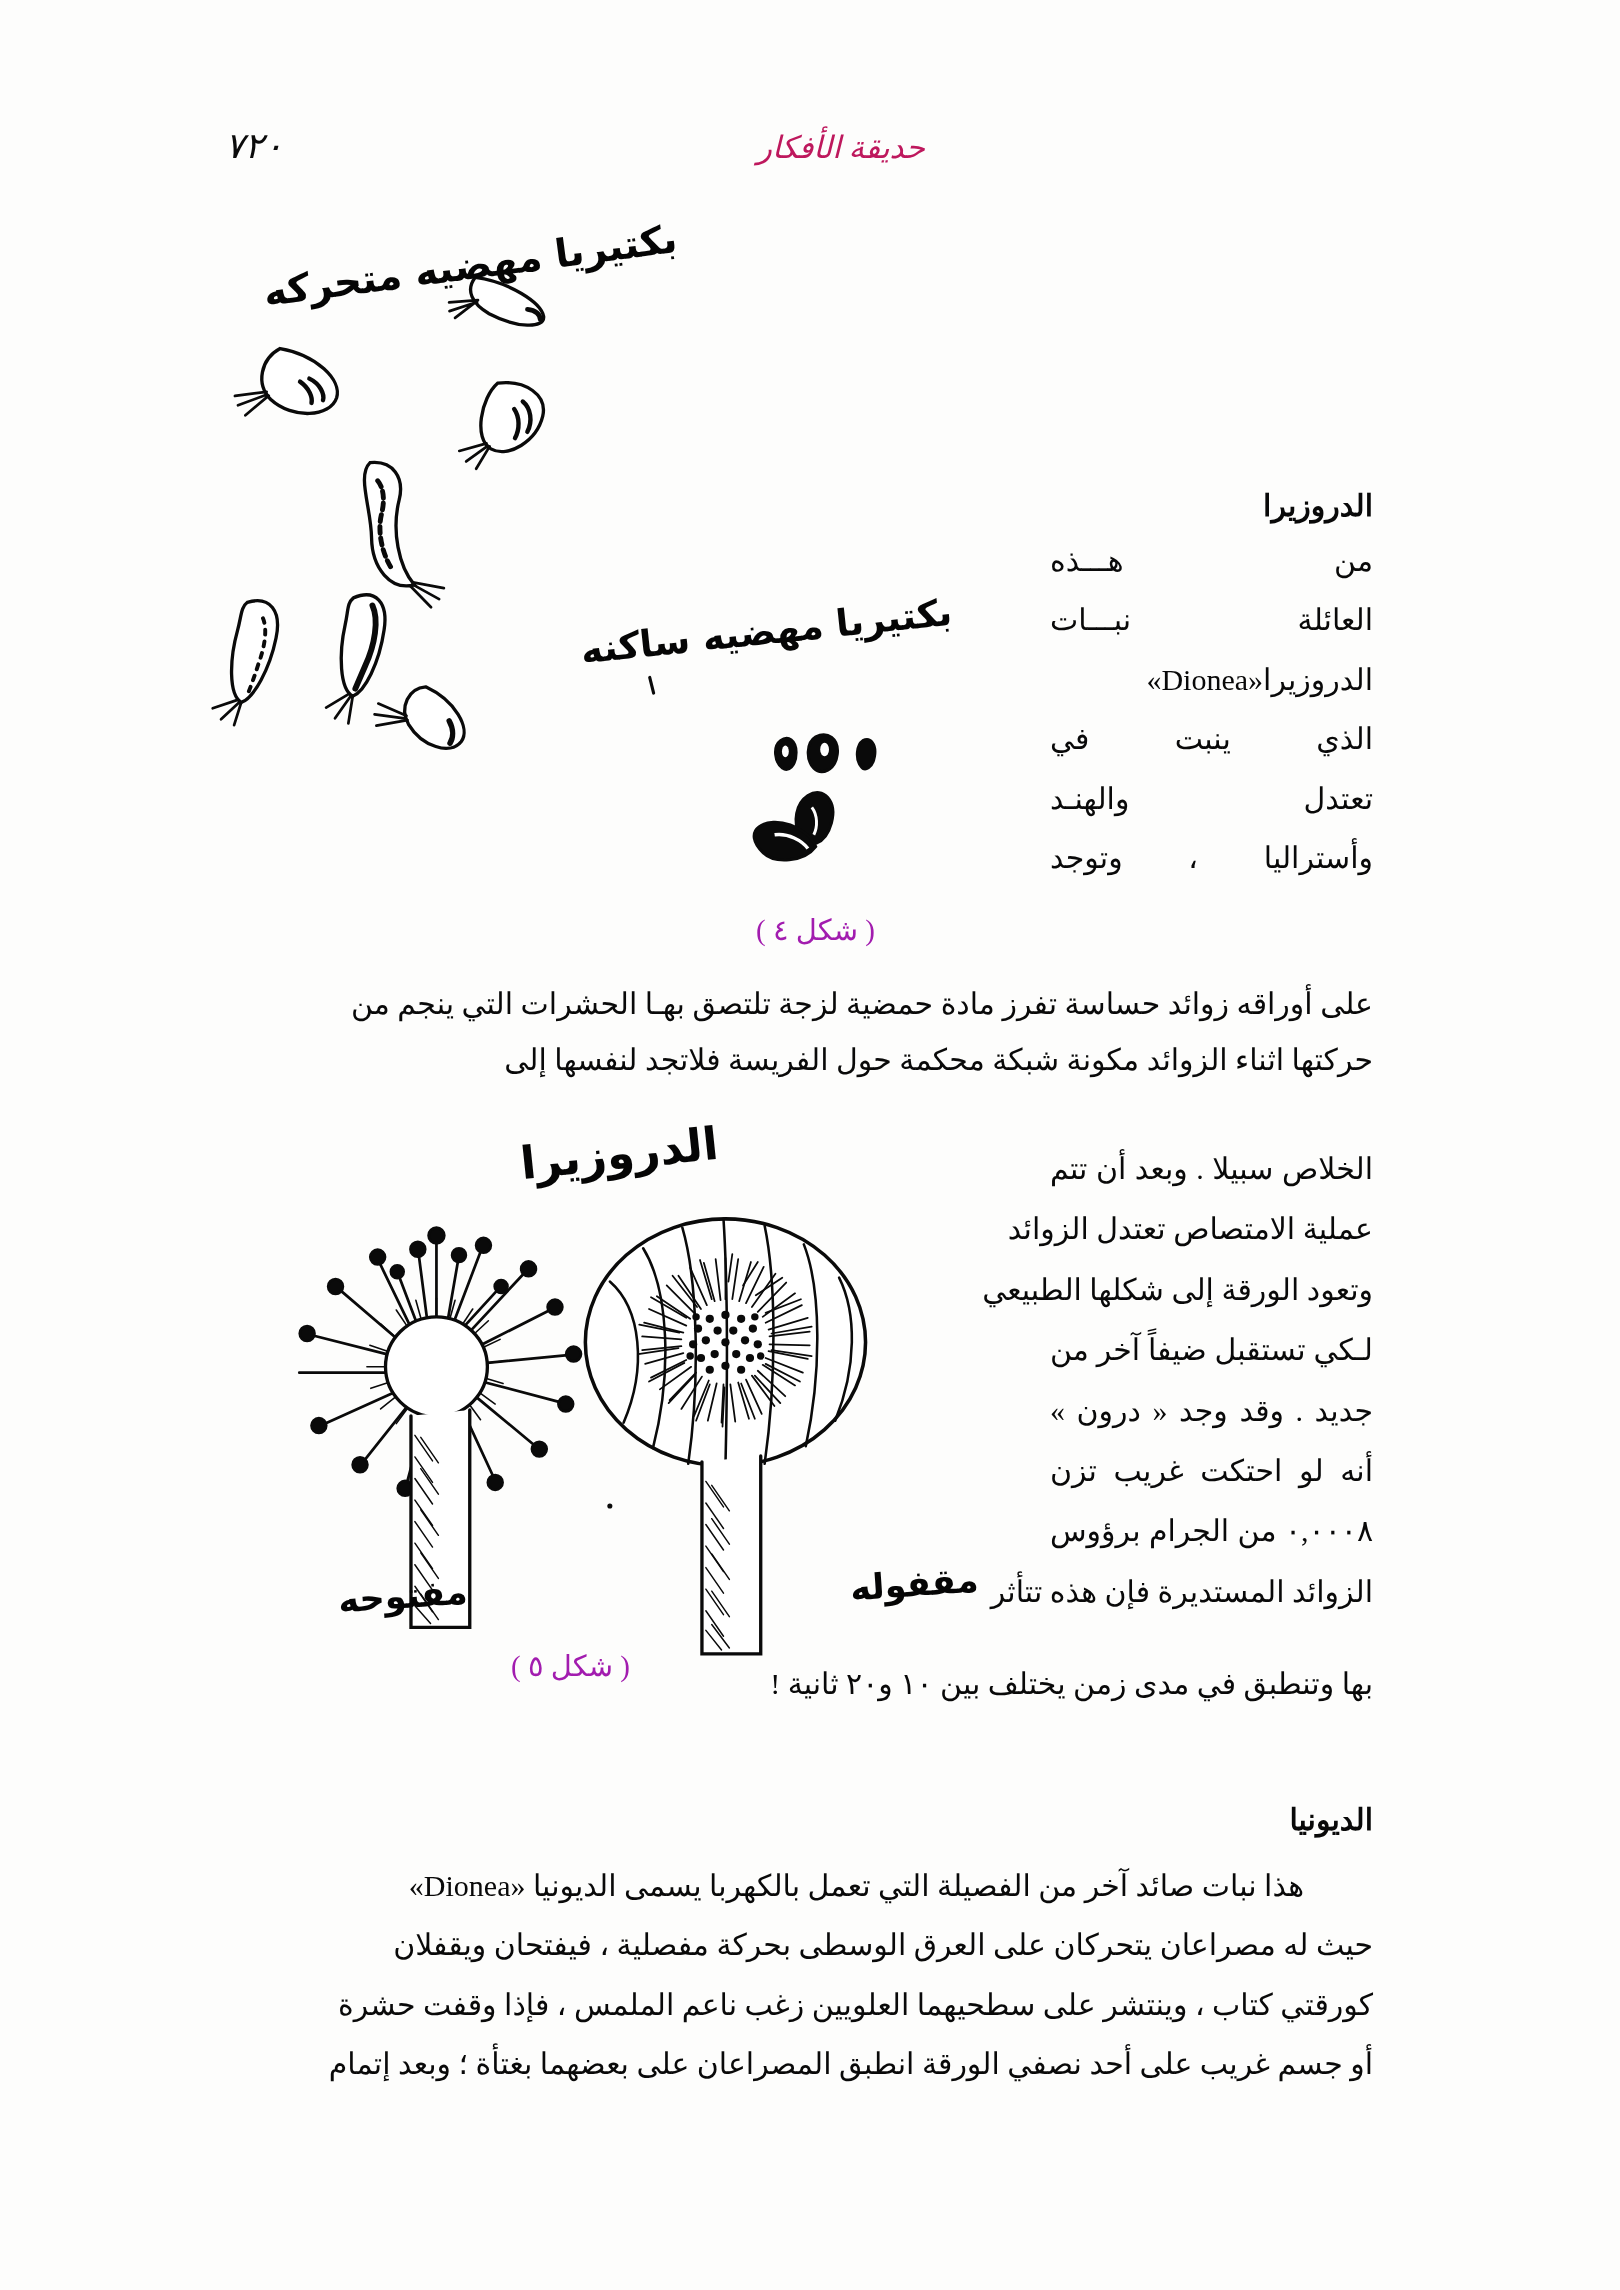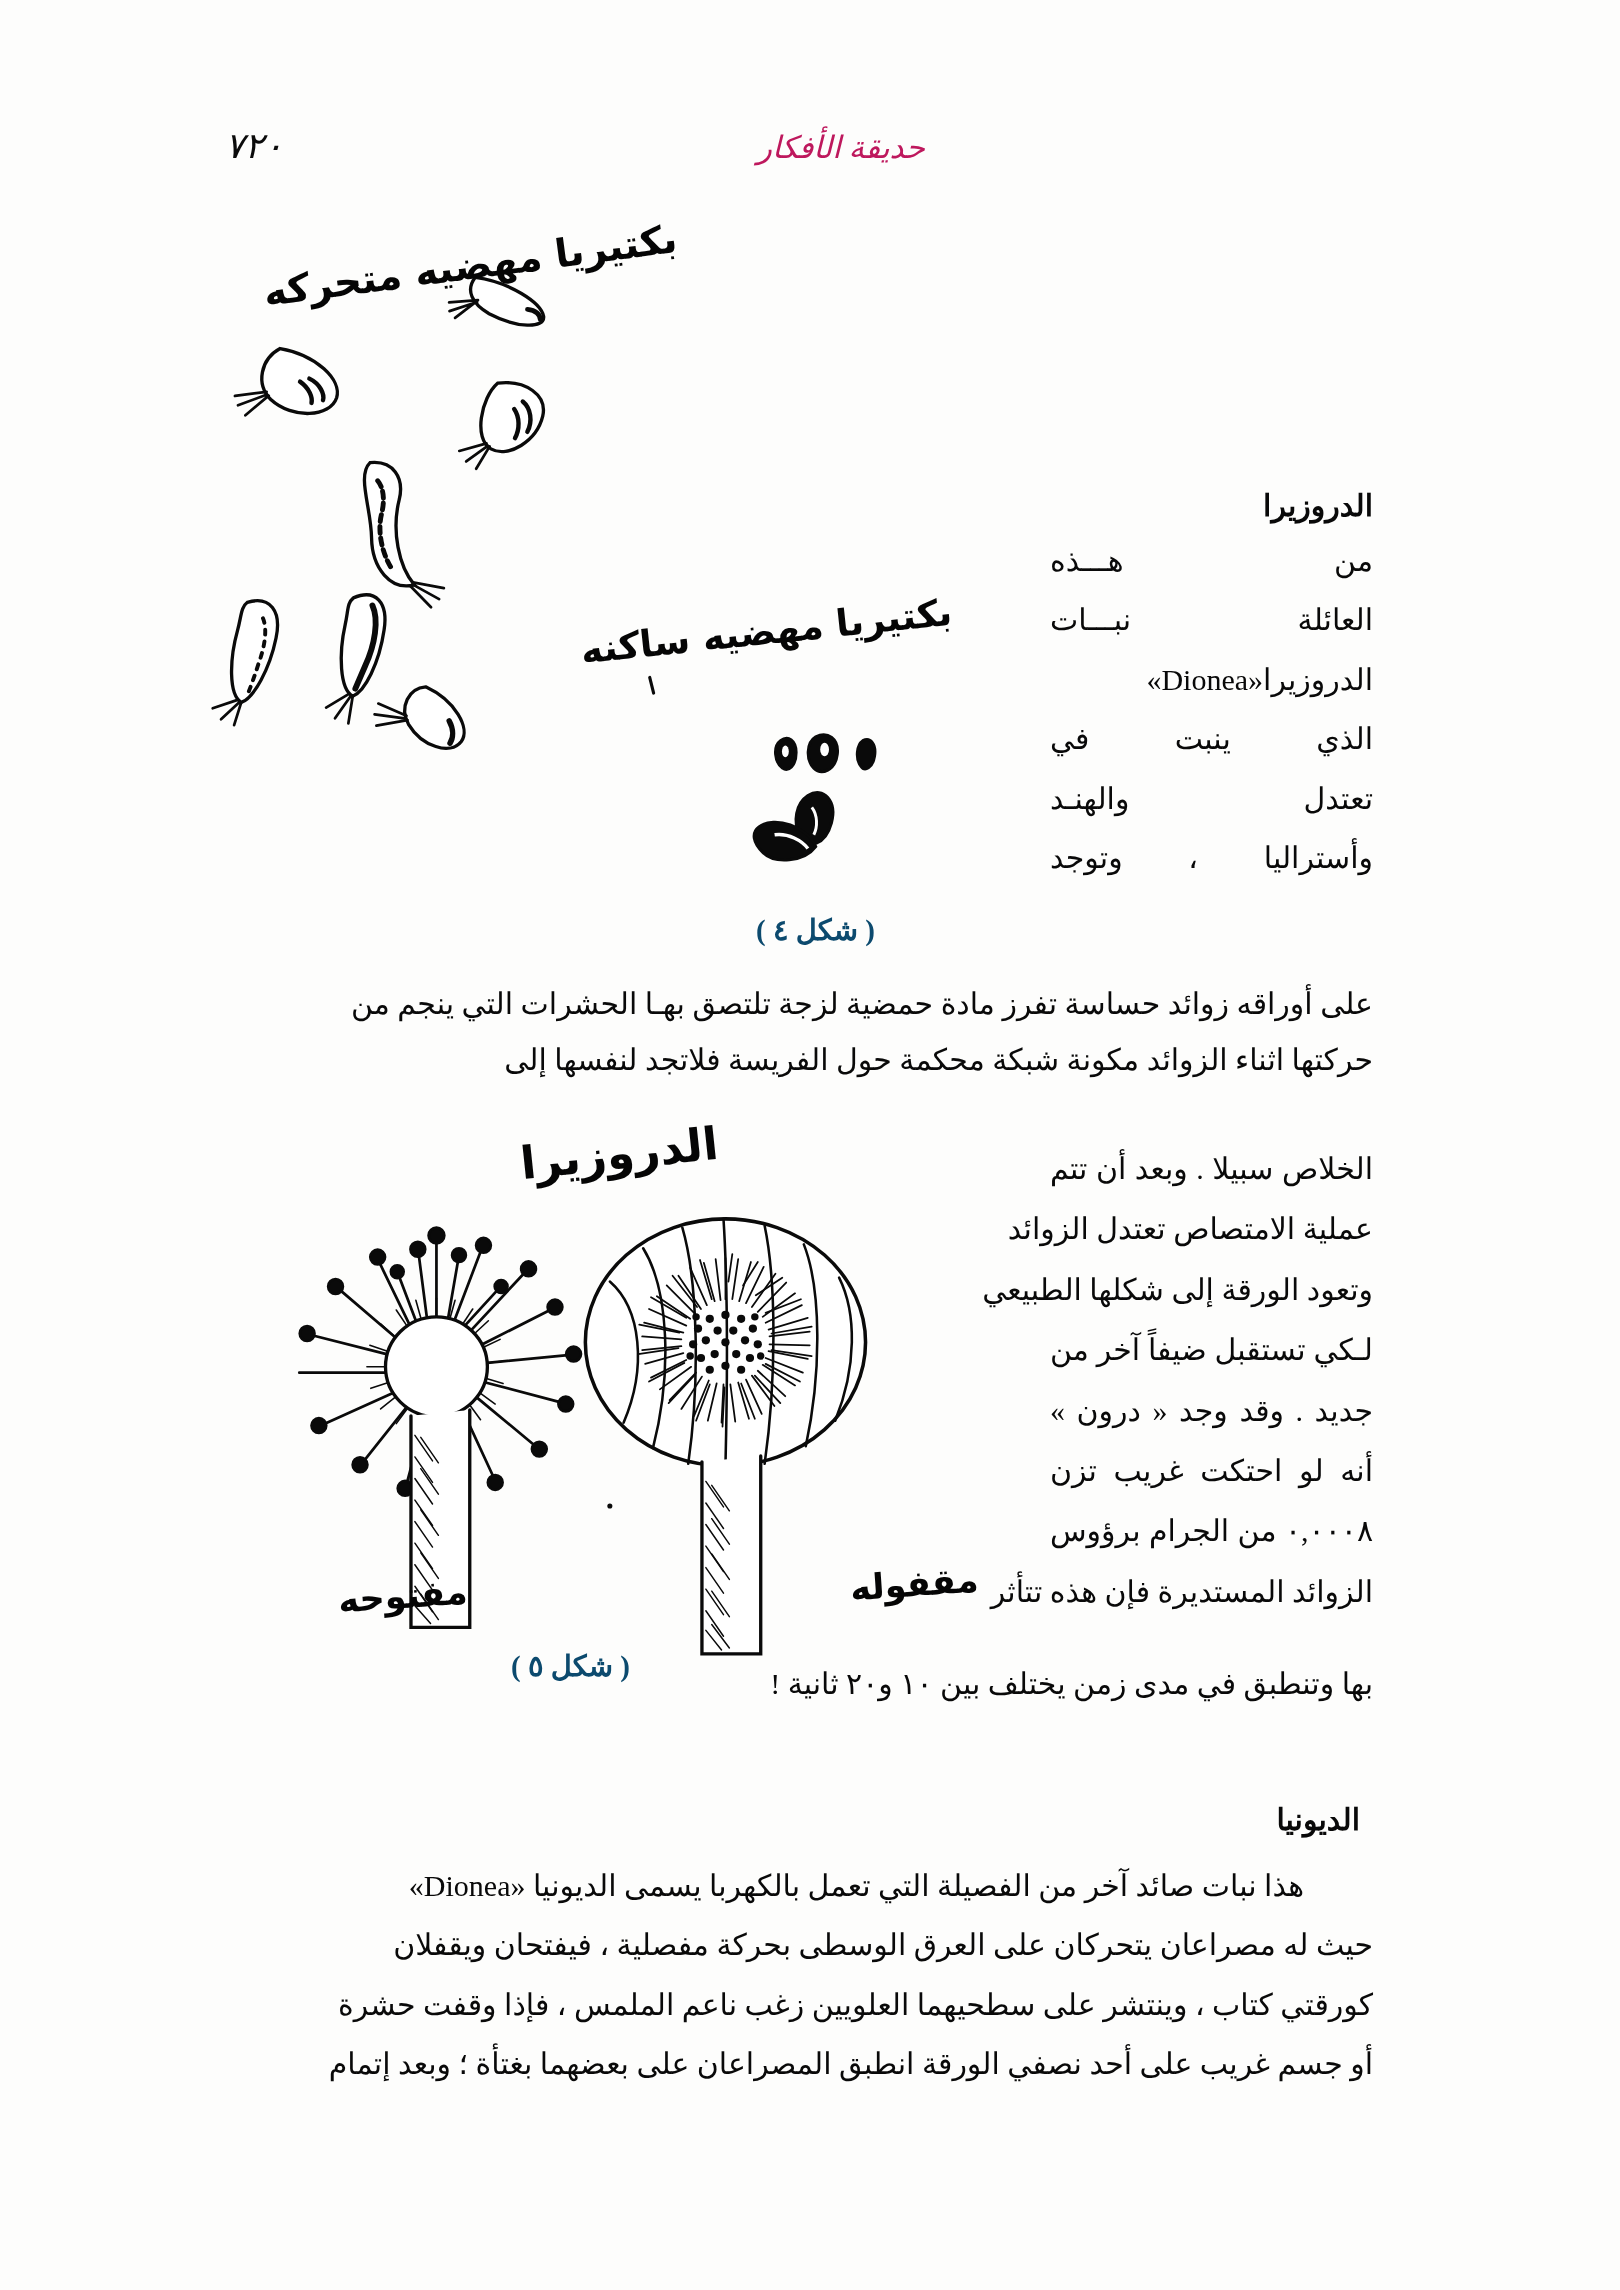--- a/index.html
+++ b/index.html
@@ -105,21 +105,21 @@
 
   
   #fig5-lastline {
     top: 1660px;
     right: 247px;
     width: 1129px;
     text-align: center;
   }
 
   
-  #dionea-head { top: 1802px; right: 260px; text-align: right; }
+  #dionea-head { top: 1802px; right: 247px; text-align: right; }
   #dionea-par {
     top: 1862px;
     right: 247px;
     width: 1129px;
   }
   #dionea-par div { margin-bottom: 10.8px; }
   #dionea-par .indent { text-indent: 69px; }
 
   
   .hand {
@@ -161,22 +161,21 @@
     right: 642px;
     font-size: 35px;
     transform: rotate(-4deg);
   }
 
   
   .fig-caption {
     position: absolute;
     direction: rtl;
     font-size: 29px;
-    color: #0c4a6e;
-    font-weight: bold;
+    color: #a21caf;
   }
   #cap-fig4 { top: 913px; right: 745px; }
   #cap-fig5 { top: 1649px; right: 990px; }
 
   
   .illus { position: absolute; }
   #fig4-illus { top: 250px; left: 230px; width: 461px; height: 647px; }
   #fig5-illus { top: 1161px; left: 265px; width: 627px; height: 490px; }
 
   svg { display: block; overflow: visible; }

